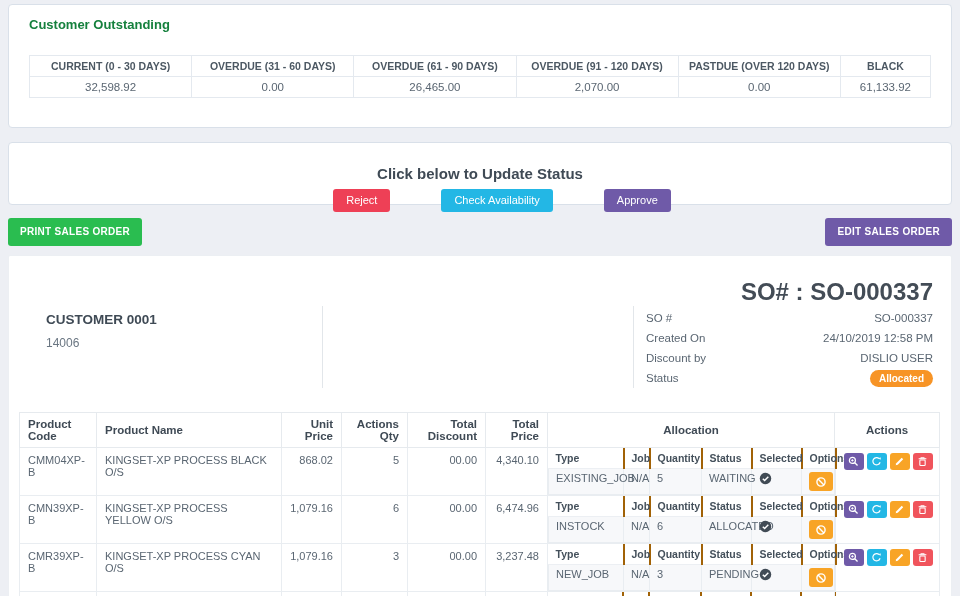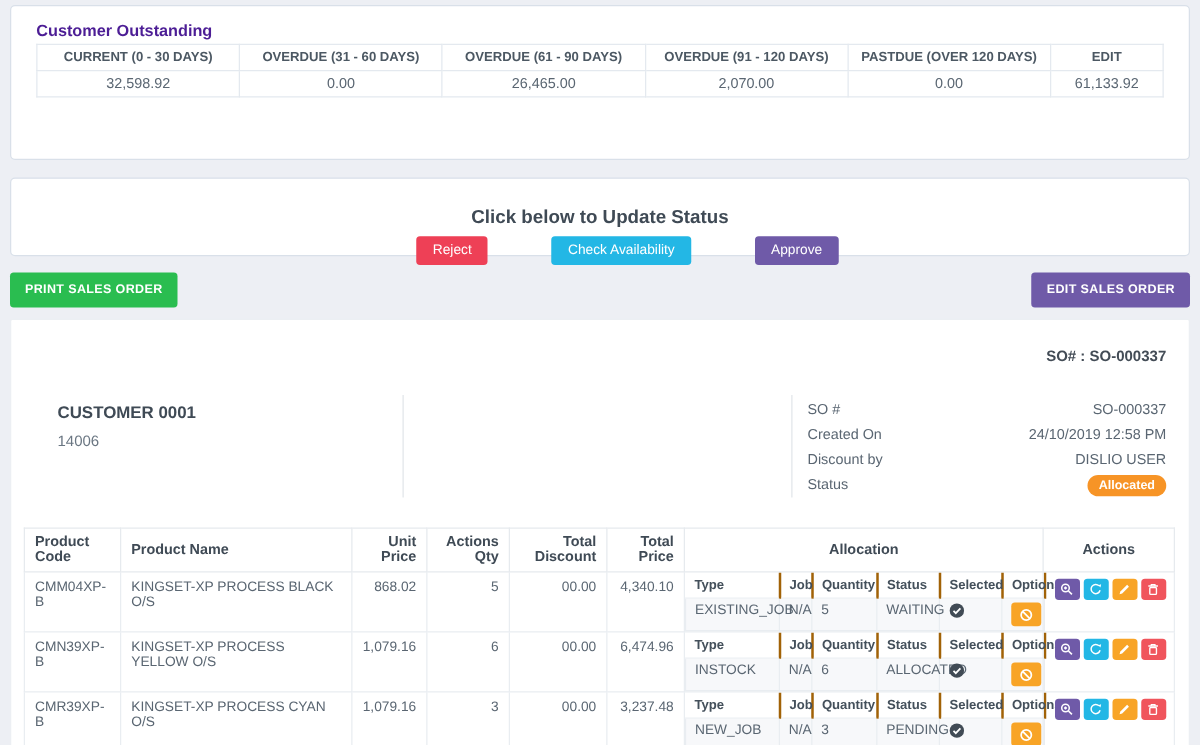--- a/index.html
+++ b/index.html
@@ -10,22 +10,22 @@
     color:#54616e;
   }
   .card {
     background:#fff;
     border:1px solid #d9e0e9;
     border-radius:4px;
     margin:0 8px;
   }
   
   .outstanding-card { margin-top:4px; height:124px; padding:12px 20px; }
-  .outstanding-title { font-size:13px; font-weight:bold; color:#4c1d95; }
-  .outstanding-table { width:100%; border-collapse:collapse; margin-top:3px; }
+  .outstanding-title { font-size:13px; font-weight:bold; color:#15803d; }
+  .outstanding-table { width:100%; border-collapse:collapse; margin-top:23px; }
   .outstanding-table th, .outstanding-table td {
     border:1px solid #e4e9ef; text-align:center; padding:4px 6px;
   }
   .outstanding-table th { font-size:10.5px; font-weight:bold; color:#4c5863; }
   .outstanding-table td { font-size:11.5px; color:#5a6672; }
   .outstanding-table .col-total { width:10%; }
   .outstanding-table .col { width:18%; }
 
   
   .status-card { margin-top:14px; height:63px; text-align:center; padding-top:22px; }
@@ -48,23 +48,23 @@
     padding:9px 12px; cursor:pointer; line-height:1;
   }
   .btn-edit-order { background:#6f5aa8; }
   .btn-print-order{ background:#2abd50; }
 
   
   .main-panel {
     margin:9px 8px 0; background:#fff; border:1px solid #eceff3;
     border-radius:2px; height:600px; padding:22px 14px 0 10px;
   }
-  .so-title { text-align:right; font-size:12px; font-weight:bold; color:#434c56; padding-right:4px; }
-
-  .info-row { display:flex; margin-top:24px; height:82px; }
+  .so-title { text-align:right; font-size:24px; font-weight:bold; color:#434c56; padding-right:4px; }
+
+  .info-row { display:flex; margin-top:0; height:82px; }
   .cust-block { width:304px; border-right:1px solid #e2e6ea; padding:6px 0 0 27px; }
   .cust-name { font-size:13.5px; font-weight:bold; color:#3f4a55; }
   .cust-code { font-size:12px; color:#6a7682; margin-top:9px; }
   .mid-block { width:311px; border-right:1px solid #e2e6ea; }
   .meta-block { flex:1; padding:2px 4px 0 12px; }
   .meta-line { display:flex; justify-content:space-between; align-items:center; height:20px; }
   .meta-label { font-size:11.5px; color:#5a6672;text-align:right; }
   .meta-value { font-size:11.5px; color:#5a6672; }
   .badge {
     background:#f79426; color:#fff; font-size:10px; font-weight:bold;
@@ -120,21 +120,21 @@
 <div class="card outstanding-card">
   <div class="outstanding-title">Customer Outstanding</div>
   <table class="outstanding-table">
     <thead>
       <tr>
         <th class="col">CURRENT (0 - 30 DAYS)</th>
         <th class="col">OVERDUE (31 - 60 DAYS)</th>
         <th class="col">OVERDUE (61 - 90 DAYS)</th>
         <th class="col">OVERDUE (91 - 120 DAYS)</th>
         <th class="col">PASTDUE (OVER 120 DAYS)</th>
-        <th class="col-total">EDIT</th>
+        <th class="col-total">BLACK</th>
       </tr>
     </thead>
     <tbody>
       <tr>
         <td>32,598.92</td>
         <td>0.00</td>
         <td>26,465.00</td>
         <td>2,070.00</td>
         <td>0.00</td>
         <td>61,133.92</td>

